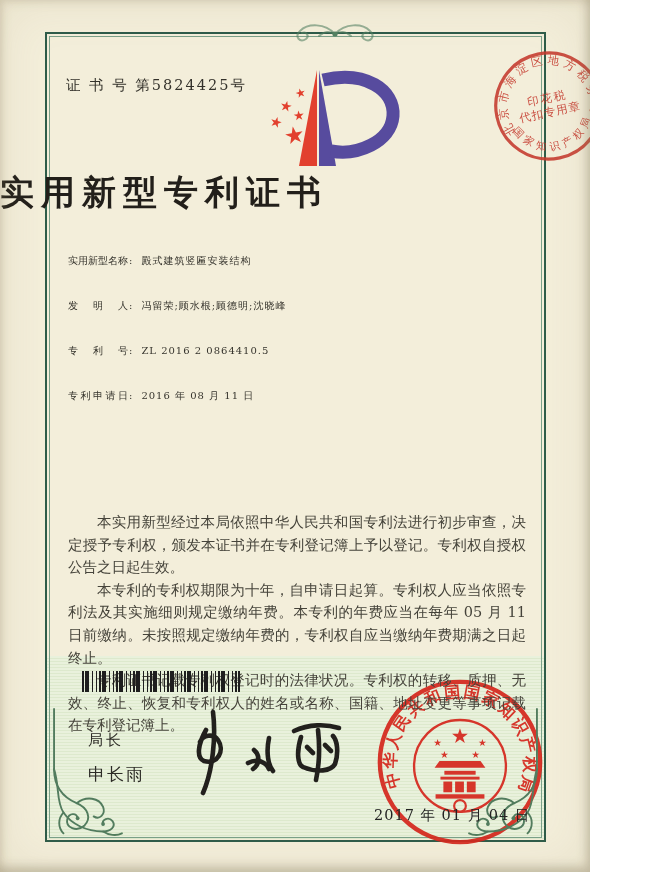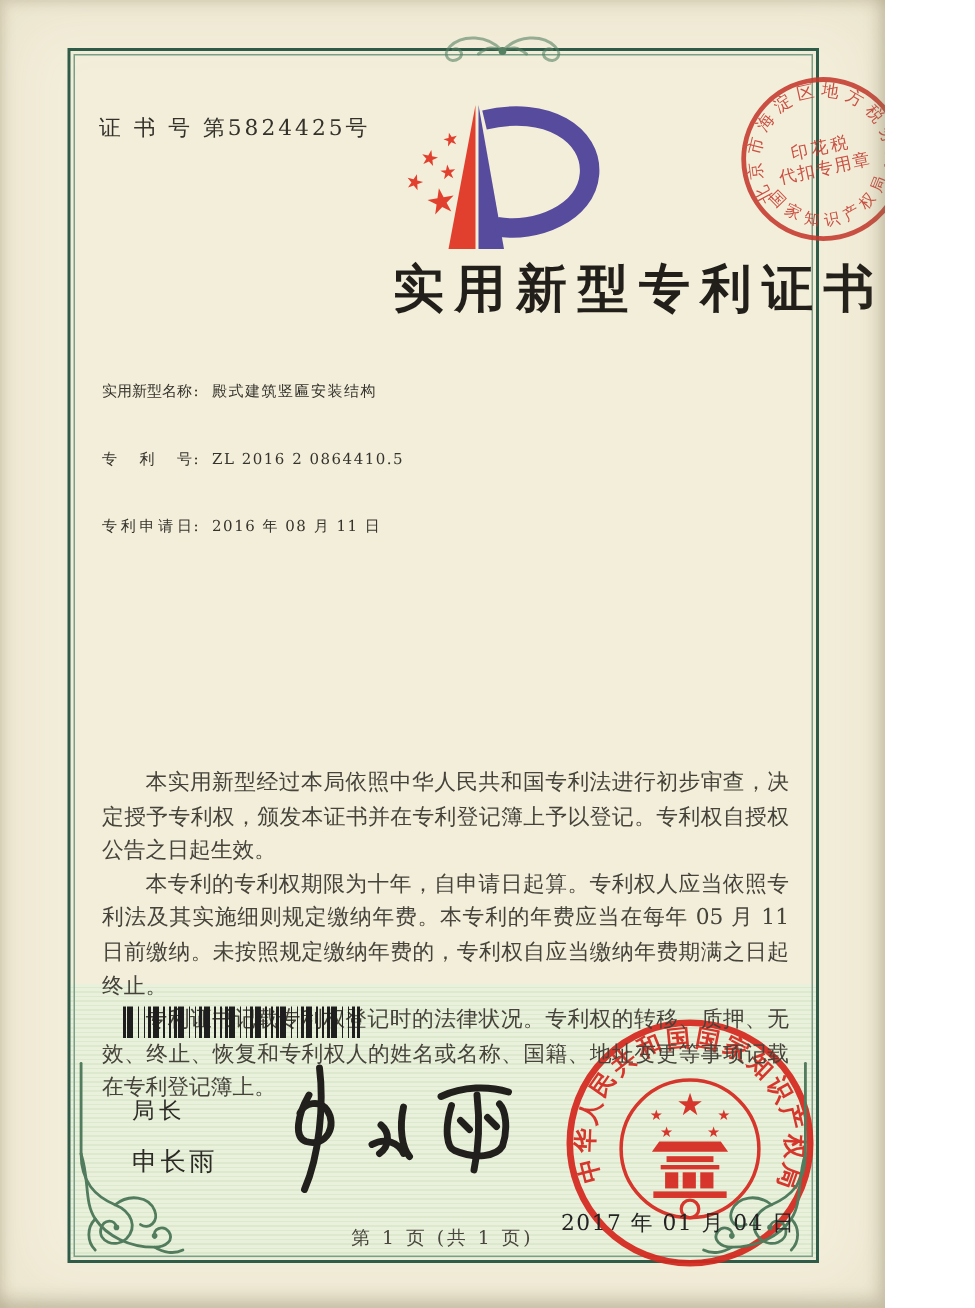--- a/index.html
+++ b/index.html
@@ -15,21 +15,21 @@
   }
   
   .frame-outer{position:absolute;left:45px;top:32px;right:44px;bottom:30px;border:2px solid #2e5c49;z-index:6;pointer-events:none;}
   .frame-inner{position:absolute;inset:2px;border:1px solid #7aa089;}
   .top-ornament{position:absolute;left:275px;top:20px;width:120px;height:26px;z-index:7;}
   
   .cert-no{position:absolute;left:66px;top:76px;font-size:14.5px;letter-spacing:2px;color:#33312a;z-index:8;}
   .logo{position:absolute;left:243px;top:54px;width:175px;height:134px;z-index:8;}
   .logo svg{position:absolute;left:0;top:0;}
   .logo .star{position:absolute;font-family:"DejaVu Sans",sans-serif;color:#e2402e;line-height:1;}
-  .title{position:absolute;left:0;right:0;top:170px;text-align:right;font-size:34px;font-weight:bold;letter-spacing:7px;color:#221f1a;z-index:8;}
+  .title{position:absolute;left:0;right:0;top:170px;text-align:left;font-size:34px;font-weight:bold;letter-spacing:7px;color:#221f1a;z-index:8;}
   
   .fields{position:absolute;left:68px;top:254px;right:60px;z-index:8;}
   .frow{white-space:nowrap;font-size:10px;margin-bottom:31px;color:#35332c;}
   .flabel{display:inline-block;width:6em;text-align:justify;text-align-last:justify;}
   .fcolon{display:inline-block;margin:0 9px 0 1px;}
   .fvalue{letter-spacing:1px;}
   
   .body-text{position:absolute;left:68px;right:64px;top:511px;z-index:8;font-size:14.5px;line-height:22.6px;text-align:justify;color:#45433a;}
   .body-text p{margin:0;text-indent:2em;}
   
@@ -104,20 +104,23 @@
     <text fill="#c53a2e" font-size="10.5" style="letter-spacing:4px;">
       <textPath href="#taxBottom" startOffset="2">国家知识产权局</textPath>
     </text>
   </svg>
 
   <div class="title">实用新型专利证书</div>
 
   <div class="fields">
     <div class="frow">
       <span class="flabel">实用新型名称</span><span class="fcolon">:</span><span class="fvalue">殿式建筑竖匾安装结构</span>
+    </div>
+    <div class="frow">
+      <span class="flabel">发明人</span><span class="fcolon">:</span><span class="fvalue">冯留荣;顾水根;顾德明;沈晓峰</span>
     </div>
     <div class="frow">
       <span class="flabel">专利号</span><span class="fcolon">:</span><span class="fvalue">ZL 2016 2 0864410.5</span>
     </div>
     <div class="frow">
       <span class="flabel">专利申请日</span><span class="fcolon">:</span><span class="fvalue">2016 年 08 月 11 日</span>
     </div>
   </div>
 
   <div class="body-text">
@@ -196,15 +199,14 @@
       <path d="M4,66 C4,86 14,96 28,102 C40,107 44,118 36,126 C28,133 16,128 18,119 C20,112 28,112 29,118"></path>
       <path d="M4,66 C10,84 6,100 14,112 C22,124 38,132 56,132 C64,132 70,127 66,121 C62,116 54,119 56,125"></path>
       <path d="M28,102 C38,94 52,96 56,106 C59,114 52,120 46,116"></path>
       <path d="M14,112 C8,118 8,128 14,134"></path>
       <path d="M56,132 C62,136 70,137 76,134"></path>
     </g>
     <circle cx="29" cy="118" r="2" fill="#527c5e"></circle>
     <circle cx="56" cy="124" r="2" fill="#527c5e"></circle>
   </svg>
 
-  <div class="footer">第 1 页 (共 1 页)</div>
 
 </div>
 
 </body></html>

